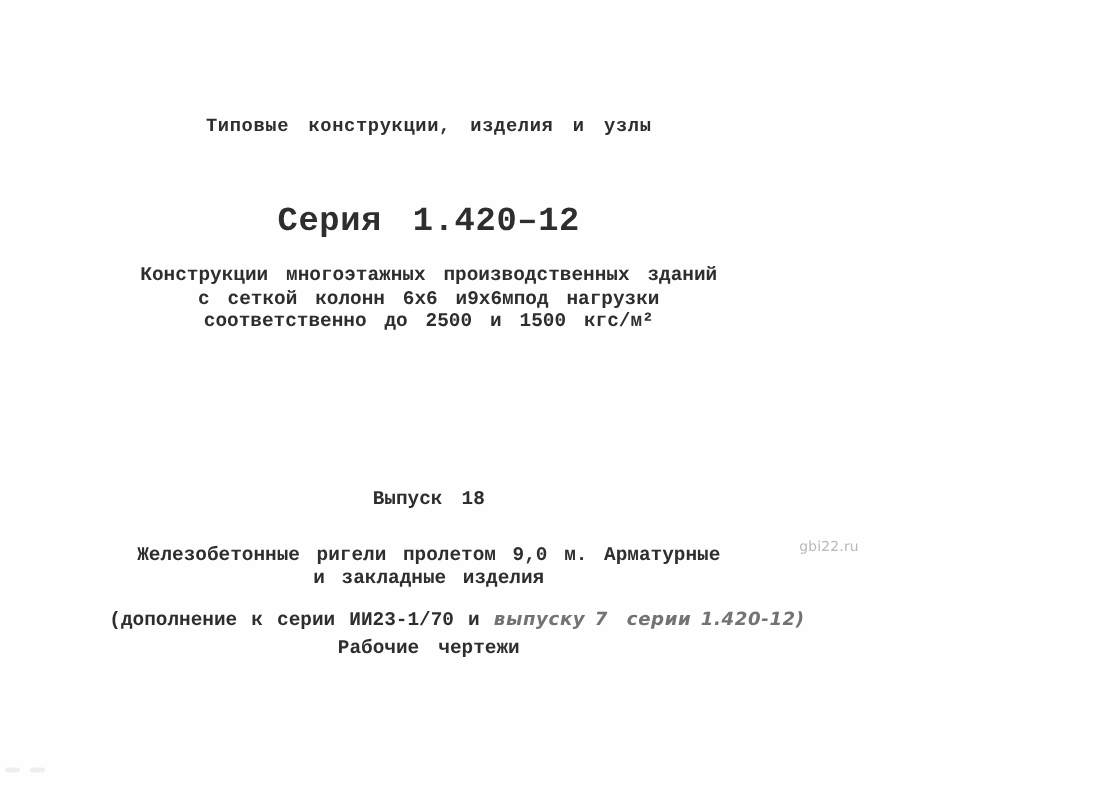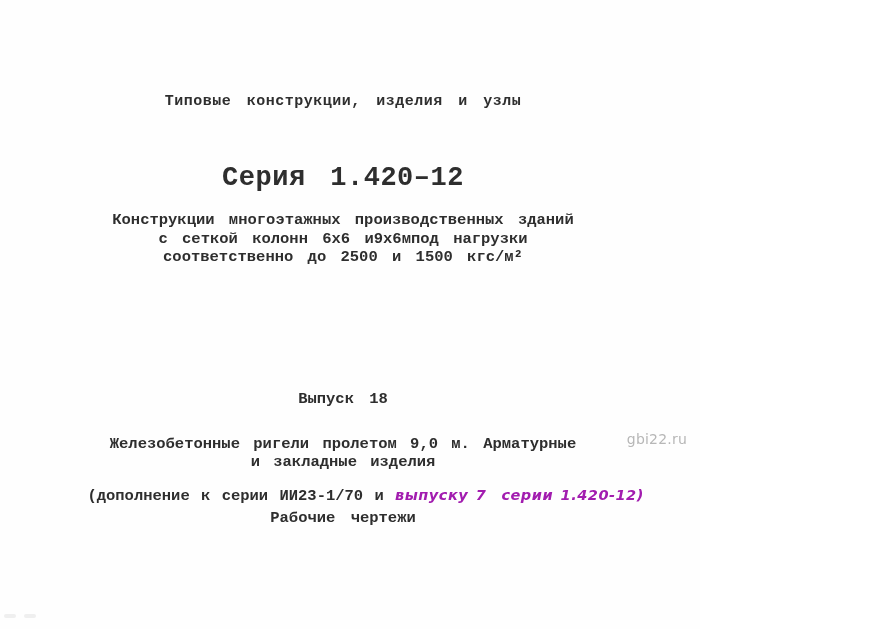--- a/index.html
+++ b/index.html
@@ -46,35 +46,35 @@
     word-spacing: 6px;
   }
   .subtitle-1 { top: 435px; font-size: 15.5px; word-spacing: 4px; }
   .subtitle-2 { top: 453px; font-size: 15.5px; word-spacing: 4px; }
   .note-line  { top: 469px; font-size: 15.5px; word-spacing: 2px; }
   .note-hand {
     font-family: "DejaVu Sans", sans-serif;
     font-style: italic;
     font-weight: 600;
     font-size: 14.5px;
-    color: #a21caf;
+    color: #737373;
     letter-spacing: 0.5px;
   }
   .doc-footer {
     top: 509px;
     font-size: 15.5px;
     word-spacing: 6px;
   }
   .watermark {
     position: absolute;
     top: 431px;
     right: 13px;
     font-family: "DejaVu Sans", sans-serif;
     font-weight: normal;
-    font-size: 14px;
+    font-size: 11px;
     color: #b7b7b7;
     letter-spacing: 0.2px;
   }
   .smudge {
     position: absolute;
     background: #efefef;
     border-radius: 2px;
   }
   .smudge-1 { left: 4px;  top: 614px; width: 12px; height: 4px; }
   .smudge-2 { left: 24px; top: 614px; width: 12px; height: 4px; }

